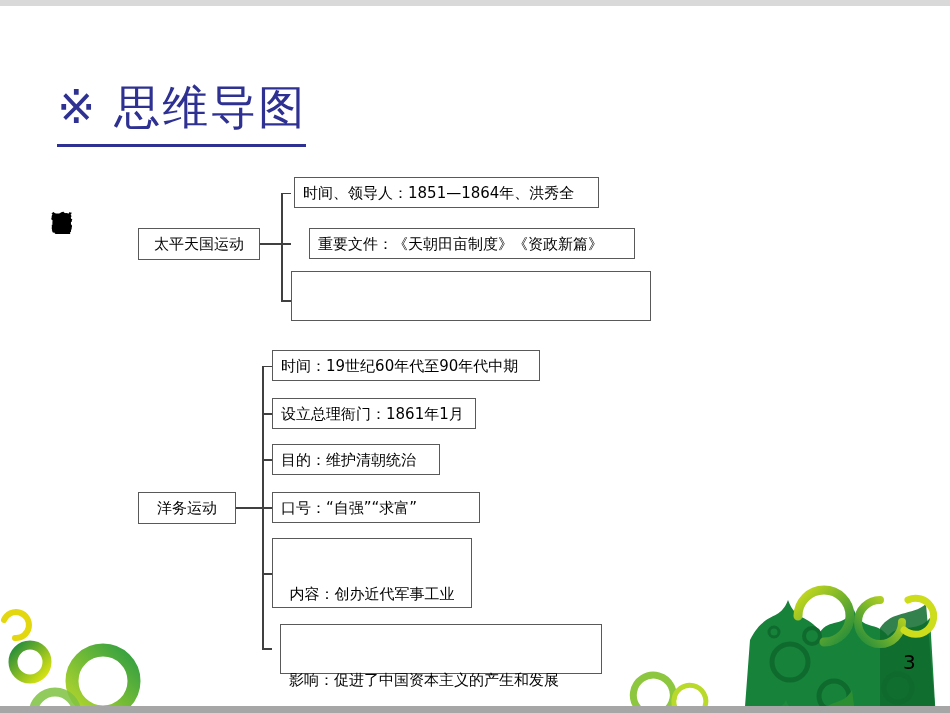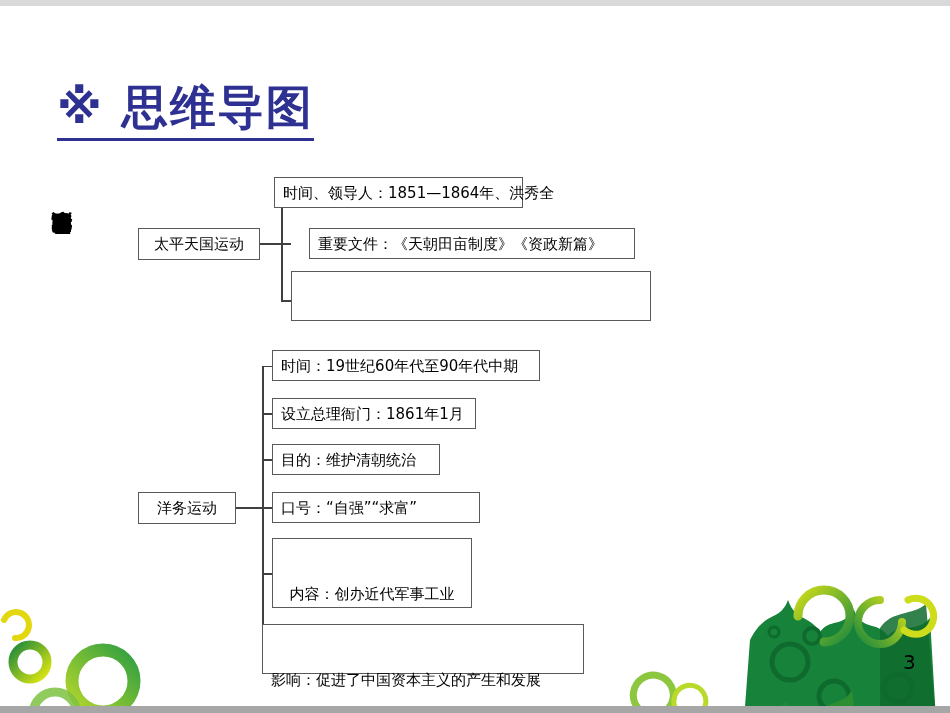--- a/index.html
+++ b/index.html
@@ -22,24 +22,24 @@
   .bottom-band{
     position:absolute;left:0;bottom:0;width:950px;height:7px;
     background:#a6a6a6;
   }
 
   
   #title{
     position:absolute;left:57px;top:78px;
     font-size:46px;line-height:58px;
     color:#2e3192;
-    font-weight:bold;
+    font-weight:normal;
     letter-spacing:2px;
     border-bottom:3px solid #2e3192;
-    padding-bottom:2px;
+    padding-bottom:8px;
     white-space:nowrap;
     font-family:"DejaVu Sans","Liberation Sans",sans-serif;
   }
 
   
   #side-label{
     position:absolute;
     left:50px;top:250px;
     width:28px;
     font-size:20px;
@@ -145,21 +145,21 @@
 
   <div class="node" style="left:138px;top:228px;width:122px;height:32px;justify-content:center;">太平天国运动</div>
 
   <div class="hline" style="left:260px;top:243px;width:22px;"></div>
   <div class="vline" style="left:281px;top:193px;height:108px;"></div>
 
   <div class="hline" style="left:281px;top:192.5px;width:10px;"></div>
   <div class="hline" style="left:281px;top:243px;width:10px;"></div>
   <div class="hline" style="left:281px;top:300px;width:10px;"></div>
 
-  <div class="node" style="left:274px;top:177px;width:249px;height:31px;">时间、领导人：1851—1864年、洪秀全</div>
+  <div class="node" style="left:294px;top:177px;width:305px;height:31px;">时间、领导人：1851—1864年、洪秀全</div>
 
   <div class="node" style="left:309px;top:228px;width:326px;height:31px;">重要文件：《天朝田亩制度》《资政新篇》</div>
 
   <div class="node multi" style="left:291px;top:271px;width:360px;height:50px;">
   </div>
 
   <div class="node" style="left:138px;top:492px;width:98px;height:32px;justify-content:center;text-align:center;">洋务运动</div>
 
   <div class="hline" style="left:236px;top:507px;width:27px;"></div>
   <div class="vline" style="left:262px;top:366px;height:283px;"></div>
@@ -178,21 +178,21 @@
   <div class="node" style="left:272px;top:444px;width:168px;height:31px;">目的：维护清朝统治</div>
 
   <div class="node" style="left:272px;top:492px;width:208px;height:31px;">口号：“自强”“求富”</div>
 
   <div class="node multi" style="left:272px;top:538px;width:200px;height:70px;text-align:center;">
     <span class="ln">内容：创办近代军事工业</span>
     <span class="ln">　　　筹建新式陆海军</span>
     <span class="ln">　　　兴办近代民用工业</span>
   </div>
 
-  <div class="node multi" style="left:262px;top:624px;width:322px;height:50px;">
+  <div class="node multi" style="left:280px;top:624px;width:322px;height:50px;">
     <span class="ln">影响：促进了中国资本主义的产生和发展</span>
     
   </div>
 
   <div style="position:absolute;left:903px;top:650px;font-size:20px;color:#000;
               font-family:'DejaVu Sans','Liberation Sans',sans-serif;">3</div>
 
   <div class="bottom-band"></div>
 </div>
 

